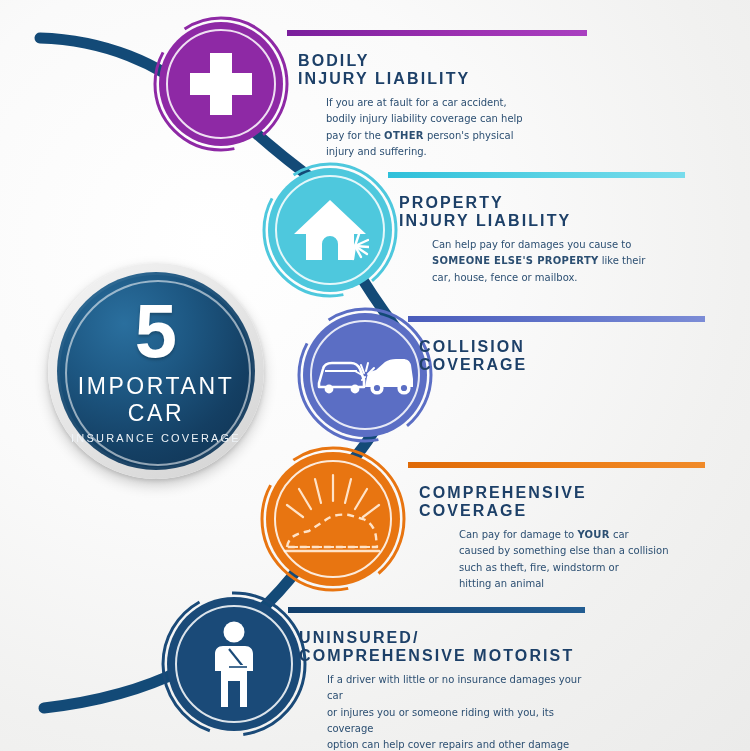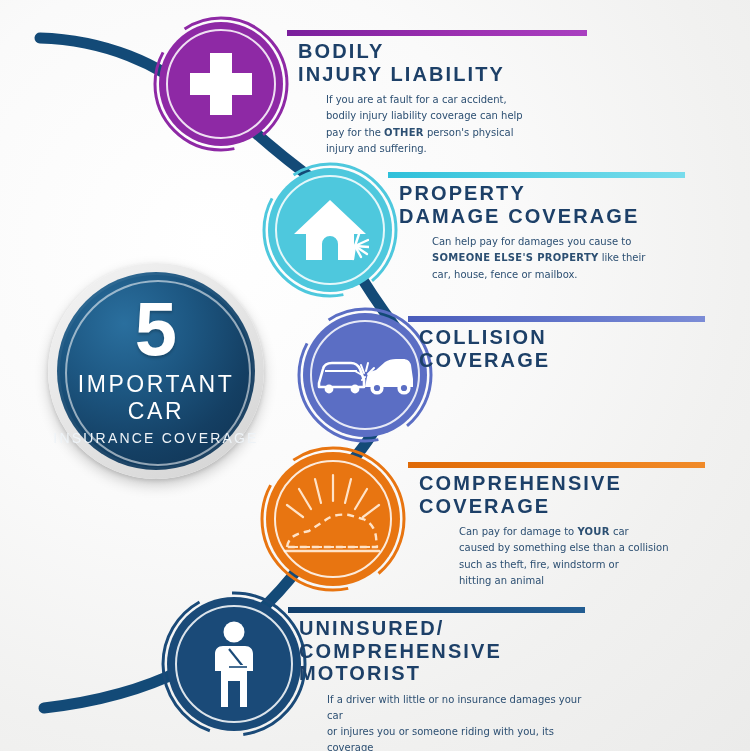--- a/index.html
+++ b/index.html
@@ -59,35 +59,35 @@
     font-family:"Liberation Sans", sans-serif;
     text-shadow:0 2px 3px rgba(0,0,0,.25);
     margin-bottom:6px;
   }
   #hubL1{
     font-size:23px;letter-spacing:2.6px;font-weight:400;
     font-family:"Liberation Sans", sans-serif;
     margin-top:2px;
   }
   #hubL2{
-    font-size:14px;letter-spacing:2.2px;font-weight:400;
+    font-size:11px;letter-spacing:2.2px;font-weight:400;
     font-family:"Liberation Sans", sans-serif;
     margin-top:5px;color:#eef3f7;
   }
 
   
   .block{position:absolute;}
   .bar{
     position:relative;height:6px;border-radius:0;
   }
   .title{
     font-family:"Liberation Sans", sans-serif;
     color:#1d4068;font-weight:700;
-    font-size:20px;letter-spacing:2.1px;line-height:1.13;
-    margin-top:4px;
+    font-size:16px;letter-spacing:2.1px;line-height:1.13;
+    margin-top:16px;
     white-space:pre-line;
   }
   .body{
     font-family:"DejaVu Sans", sans-serif;
     color:#2c4f72;font-size:10px;line-height:1.62;
     margin-top:7px;
     white-space:pre-line;
   }
   .body b{font-weight:700;letter-spacing:.3px;text-align:right;}
 
@@ -233,21 +233,21 @@
 bodily injury liability coverage can help
 pay for the </span><b>OTHER</b><span> person's physical
 injury and suffering.</span></div>
     </div>
   </div>
 
   <div class="block" style="left:388px;top:172px;width:297px;">
     <div class="bar" style="background:linear-gradient(90deg,#2fc0da 0%,#59d2e4 55%,#78dcec 100%);width:297px;"></div>
     <div style="padding-left:11px;">
       <div class="title">PROPERTY
-DAMAGE COVERAGE</div>
+INJURY LIABILITY</div>
       <div class="body" style="padding-left:33px;"><span>Can help pay for damages you cause to
 </span><b>SOMEONE ELSE'S PROPERTY</b><span> like their
 car, house, fence or mailbox.</span></div>
     </div>
   </div>
 
   <div class="block" style="left:408px;top:316px;width:297px;">
     <div class="bar" style="background:linear-gradient(90deg,#4a5cbb 0%,#6376cb 55%,#7c8cd6 100%);width:297px;"></div>
     <div style="padding-left:11px;">
       <div class="title">COLLISION

